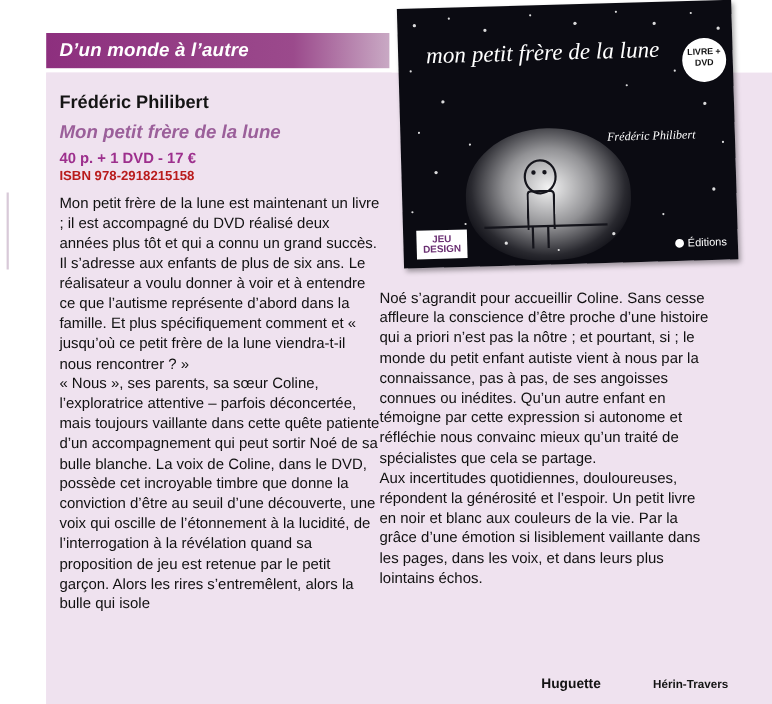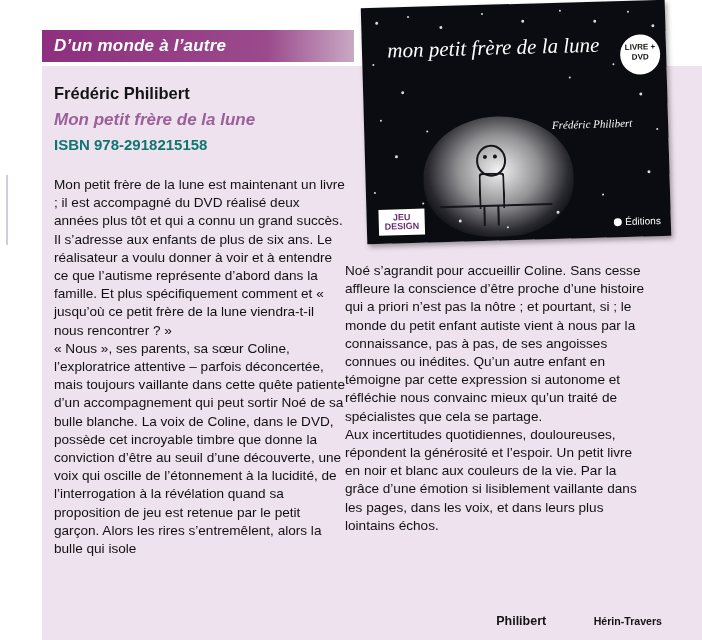--- a/index.html
+++ b/index.html
@@ -99,23 +99,23 @@
   }
   .price-line {
     font-size: 13.5px;
     font-weight: bold;
     color: #9d2f8d;
     margin: 0;
     line-height: 1.25;
     font-family: "Liberation Sans", sans-serif;
   }
   .isbn-line {
-    font-size: 15px;
-    font-weight: bold;
-    color: #0f766e;
+    font-size: 12px;
+    font-weight: bold;
+    color: #b91c1c;
     margin: 0;
     line-height: 1.25;
     font-family: "Liberation Sans", sans-serif;
   }
 
   
   .col {
     position: absolute;
     font-size: 13.6px;
     line-height: 18.2px;
@@ -305,20 +305,21 @@
   <div class="article-bg"></div>
   <div class="article-bg-upper"></div>
   <div class="edge-rule"></div>
 
   <div class="header-band"></div>
   <div class="header-title">D’un monde à l’autre</div>
 
   <div class="meta">
     <div class="author-name">Frédéric Philibert</div>
     <div class="book-title">Mon petit frère de la lune</div>
+    <div class="price-line">40 p. + 1 DVD - 17 €</div>
     <div class="isbn-line">ISBN 978-2918215158</div>
   </div>
 
   <div class="cover-wrap">
     <div class="cover">
       <div class="stars">
         <div class="star" style="left:14px;  top:14px;  width:3px; height:3px;"></div>
         <div class="star" style="left:46px;  top:9px;   width:2px; height:2px;"></div>
         <div class="star" style="left:78px;  top:20px;  width:3px; height:3px;"></div>
         <div class="star" style="left:120px; top:8px;   width:2px; height:2px;"></div>
@@ -367,15 +368,15 @@
   <div class="col col-left">
     <p>Mon petit frère de la lune est maintenant un livre ; il est accompagné du DVD réalisé deux années plus tôt et qui a connu un grand succès. Il s’adresse aux enfants de plus de six ans. Le réalisateur a voulu donner à voir et à entendre ce que l’autisme représente d’abord dans la famille. Et plus spécifiquement comment et « jusqu’où ce petit frère de la lune viendra-t-il nous rencontrer ? »</p>
     <p>« Nous », ses parents, sa sœur Coline, l’exploratrice attentive – parfois déconcertée, mais toujours vaillante dans cette quête patiente d’un accompagnement qui peut sortir Noé de sa bulle blanche. La voix de Coline, dans le DVD, possède cet incroyable timbre que donne la conviction d’être au seuil d’une découverte, une voix qui oscille de l’étonnement à la lucidité, de l’interrogation à la révélation quand sa proposition de jeu est retenue par le petit garçon. Alors les rires s’entremêlent, alors la bulle qui isole</p>
   </div>
 
   <div class="col col-right">
     <p>Noé s’agrandit pour accueillir Coline. Sans cesse affleure la conscience d’être proche d’une histoire qui a priori n’est pas la nôtre ; et pourtant, si ; le monde du petit enfant autiste vient à nous par la connaissance, pas à pas, de ses angoisses connues ou inédites. Qu’un autre enfant en témoigne par cette expression si autonome et réfléchie nous convainc mieux qu’un traité de spécialistes que cela se partage.</p>
     <p>Aux incertitudes quotidiennes, douloureuses, répondent la générosité et l’espoir. Un petit livre en noir et blanc aux couleurs de la vie. Par la grâce d’une émotion si lisiblement vaillante dans les pages, dans les voix, et dans leurs plus lointains échos.</p>
   </div>
 
-  <div class="signature"><span>Philibert </span><span class="sc">Hérin-Travers</span></div>
+  <div class="signature"><span>Huguette </span><span class="sc">Hérin-Travers</span></div>
 
 </div>
 
 </body></html>

